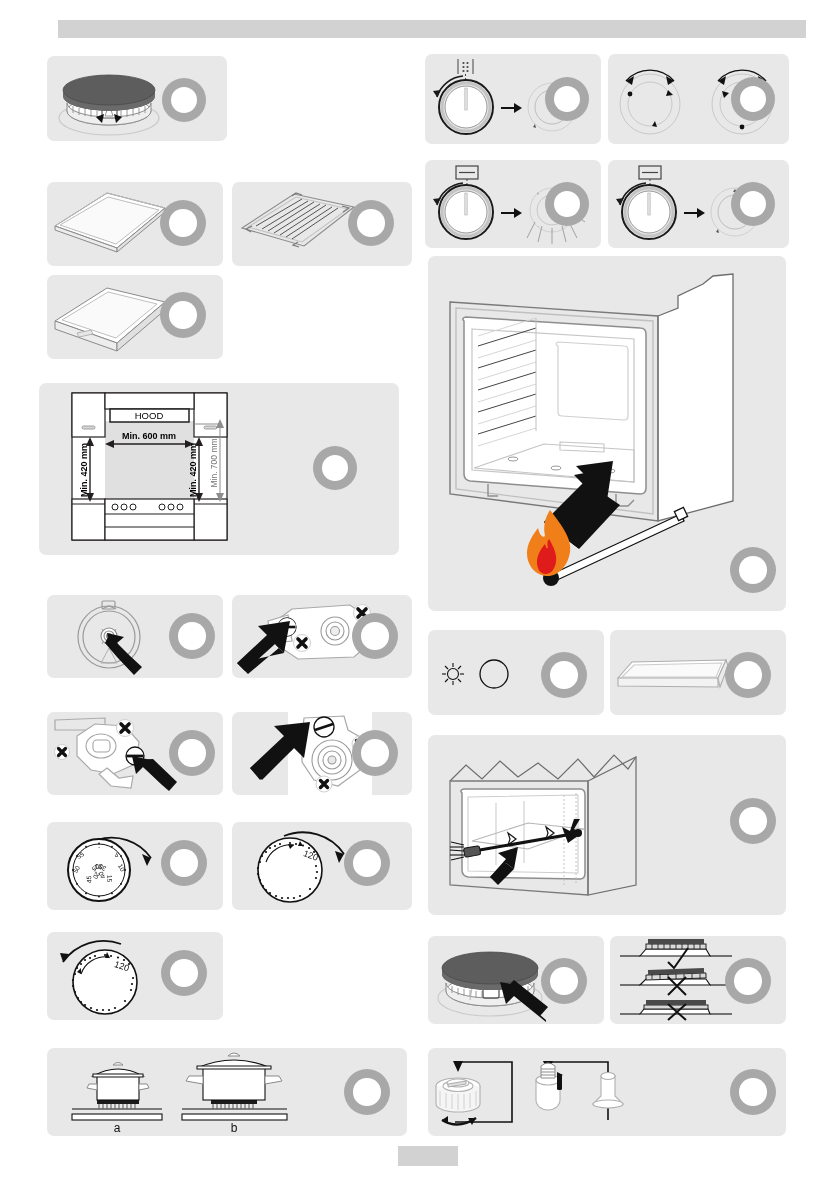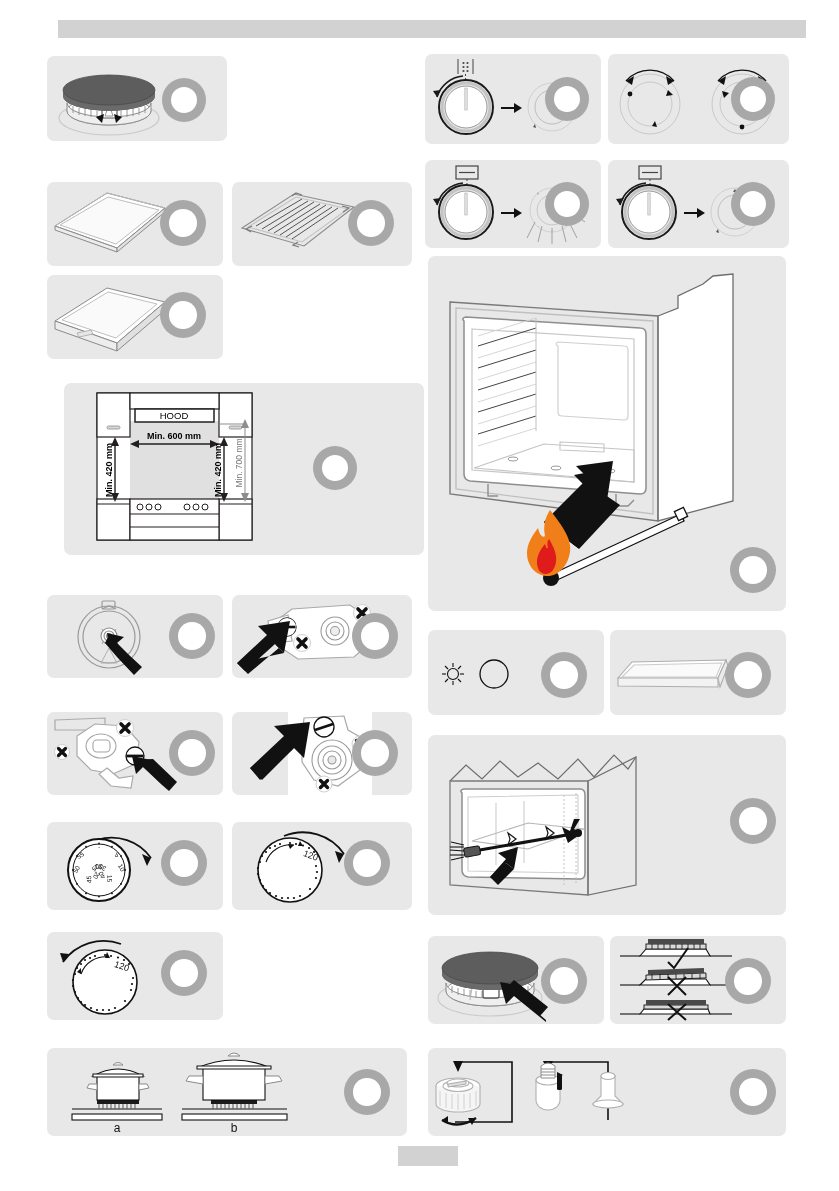--- a/index.html
+++ b/index.html
@@ -282,21 +282,21 @@
         </g>
         <path d="M30 58 L44 55 L46 59 L32 62 Z" fill="#e6e6e6" stroke="#a5a5a5" stroke-width="0.8"></path>
       </svg>
     </div>
   </div>
   <div class="badge" style="left:160px;top:292px;width:46px;height:46px;">
     <div class="hole"></div>
       <span class="num"></span>
   </div>
 
-  <div class="panel" style="left:64px;top:383px;width:360px;height:172px;">
+  <div class="panel" style="left:39px;top:383px;width:360px;height:172px;">
     <div class="art">
       <svg width="360" height="172" viewBox="0 0 360 172">
 
         <g fill="#fff" stroke="#231f20" stroke-width="1.2">
           <rect x="33" y="10" width="155" height="147"></rect>
         </g>
 
         <rect x="66" y="38" width="89" height="78" fill="#e0e0e0" stroke="none"></rect>
 
         <g fill="#fff" stroke="#231f20" stroke-width="1.2">

